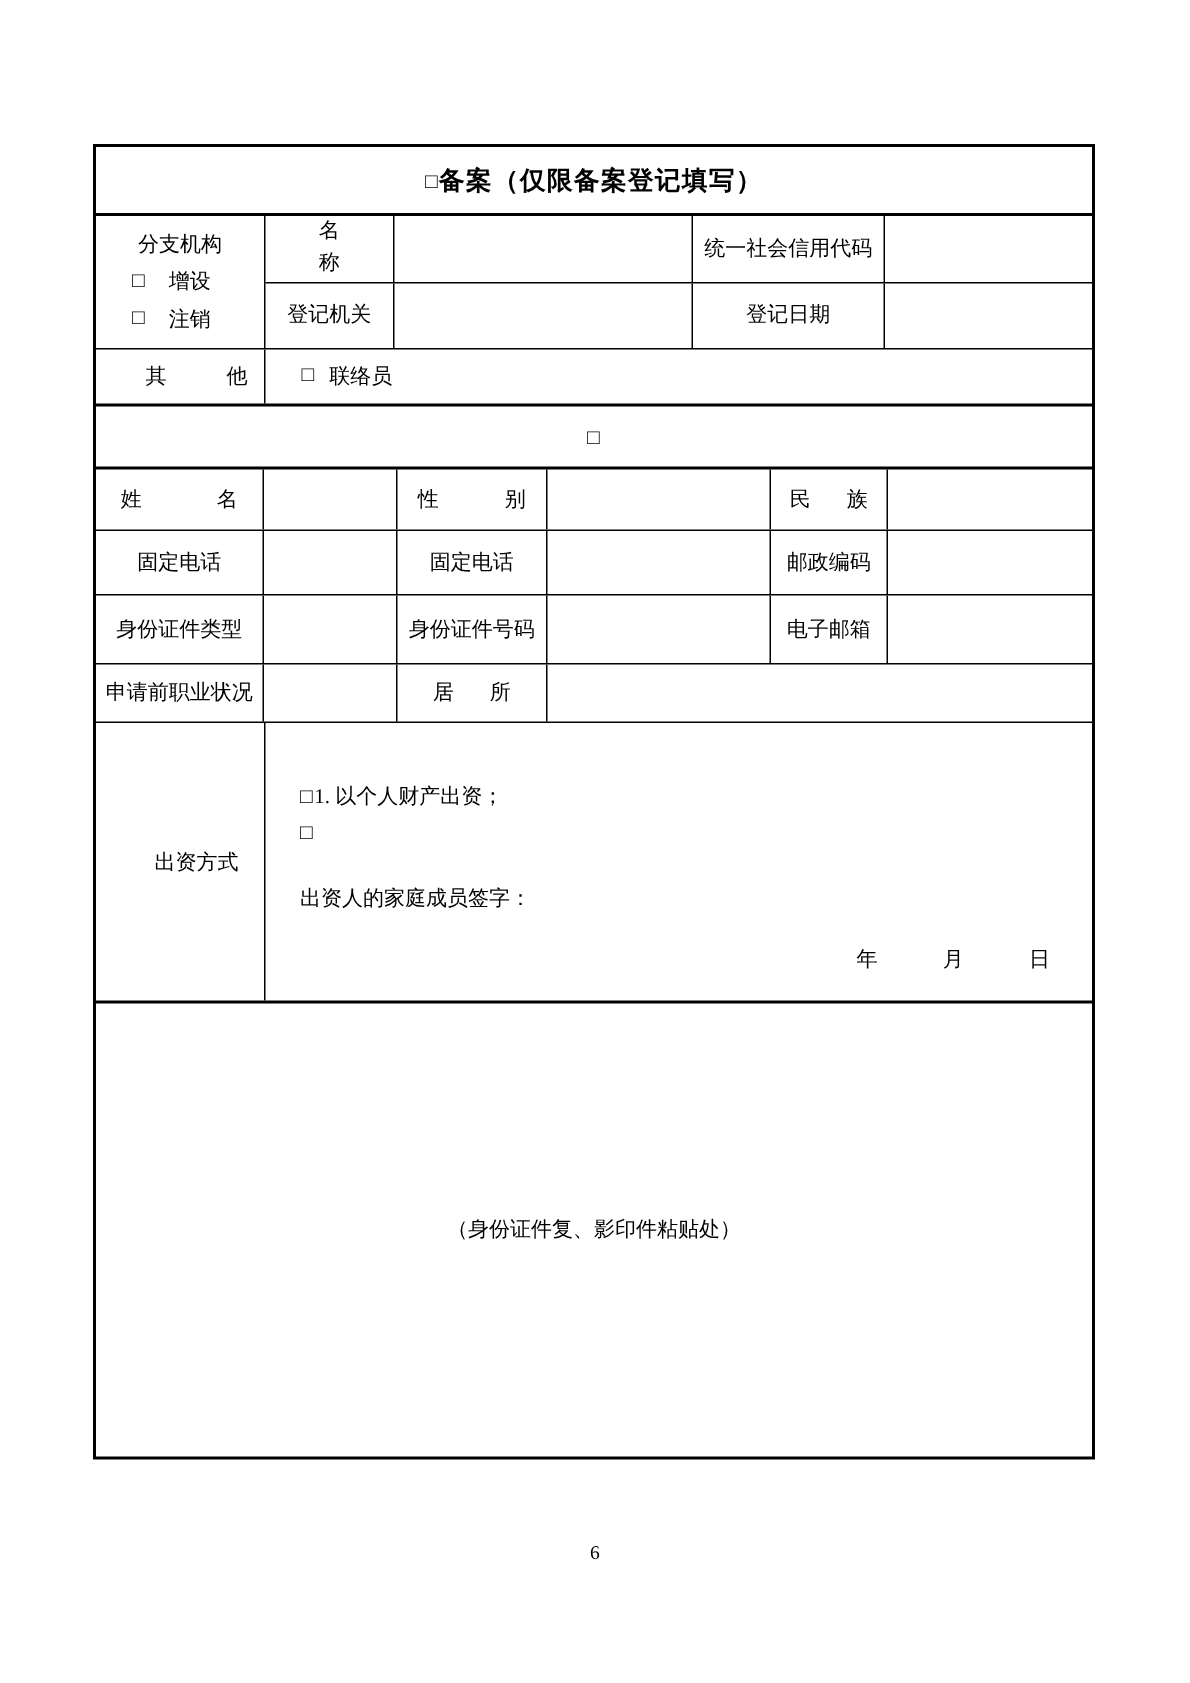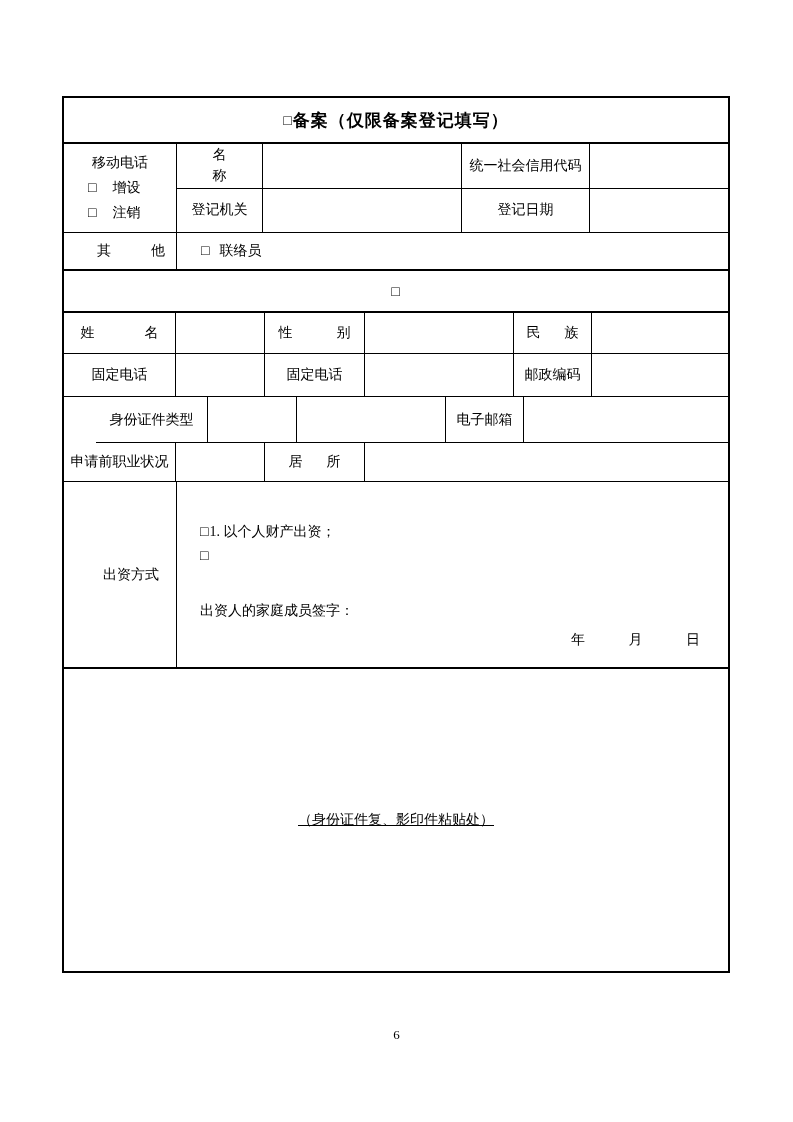--- a/index.html
+++ b/index.html
@@ -8,31 +8,31 @@
     color:#000000;font-family:"Liberation Serif",serif;font-size:14px;
     overflow:hidden;
   }
   .form{
     position:absolute;left:62px;top:96px;width:668px;
     border:2px solid #000;box-sizing:border-box;
     display:flex;flex-direction:column;background:#fff;
   }
   .row{display:flex;border-bottom:1px solid #000;flex-shrink:0;}
   .row.thick{border-bottom-width:2px;}
-  .row.noline{border-bottom:none;text-decoration:underline;}
+  .row.noline{border-bottom:none;}
   .cell{
     border-right:1px solid #000;box-sizing:border-box;
     display:flex;align-items:center;justify-content:center;
     min-width:0;
   }
   .cell.last{border-right:none;}
   .fill{flex:1;}
   
   .h44{height:44px;}.h88{height:88px;}.h36{height:36px;}.h40{height:40px;}
-  .h42{height:42px;}.h45{height:45px;margin-left:32px;}.h38{height:38px;}.h185{height:185px;}
+  .h42{height:42px;}.h45{height:45px;}.h38{height:38px;}.h185{height:185px;}
   .h302{height:302px;}
   
   .w113{width:113px;flex-shrink:0;padding-left:22px;}
   .w86{width:86px;flex-shrink:0;}
   .w199{width:199px;flex-shrink:0;}
   .w128{width:128px;flex-shrink:0;}
   
   .wA{width:112px;flex-shrink:0;}
   .wB{width:89px;flex-shrink:0;}
   .wC{width:100px;flex-shrink:0;}
@@ -61,21 +61,21 @@
   .jl.w68{width:68px;}
   .jl.w52{width:52px;}
   .liaison{justify-content:flex-start;padding-left:24px;}
   .liaison .cb{margin-right:10px;}
   .contrib{
     flex:1;display:flex;flex-direction:column;align-items:flex-start;
     padding:38px 28px 18px 23px;box-sizing:border-box;
   }
   .contrib .opt{display:flex;align-items:baseline;line-height:24px;}
   .contrib .opt .cb{margin-right:1px;}
-  .contrib .sig{margin-top:31px;line-height:24px;}
+  .contrib .sig{margin-top:20px;line-height:24px;}
   .contrib .spacer{flex:1;}
   .dateline{align-self:flex-end;margin-left:11px;}
   .dateline span{margin-left:40px;}
   .paste-cell{align-items:center;justify-content:center;}
   .pagenum{
     position:absolute;top:1027px;left:0;width:100%;
     text-align:center;font-size:13px;
   }
   .cb{font-size:14px;}
 </style>
@@ -85,21 +85,21 @@
 <div class="page">
   <div class="form">
 
     <div class="row thick title-row h44">
       <span class="cb">□</span>
         <span>备案（仅限备案登记填写）</span>
     </div>
 
     <div class="row h88">
       <div class="cell w113 branch-cell">
-        <div class="branch-title">移动电话</div>
+        <div class="branch-title">分支机构</div>
         <div class="branch-opt">
           <span class="cb">□</span>
           <span>增设</span>
         </div>
         <div class="branch-opt">
           <span class="cb">□</span>
           <span>注销</span>
         </div>
       </div>
       <div class="fill subgrid">
@@ -170,20 +170,23 @@
         <span>邮政编码</span>
       </div>
       <div class="cell fill last"></div>
     </div>
 
     <div class="row h45">
       <div class="cell wA">
         <span>身份证件类型</span>
       </div>
       <div class="cell wB"></div>
+      <div class="cell wC">
+        <span>身份证件号码</span>
+      </div>
       <div class="cell wD"></div>
       <div class="cell wE">
         <span>电子邮箱</span>
       </div>
       <div class="cell fill last"></div>
     </div>
 
     <div class="row h38">
       <div class="cell wA">
         <span>申请前职业状况</span>

